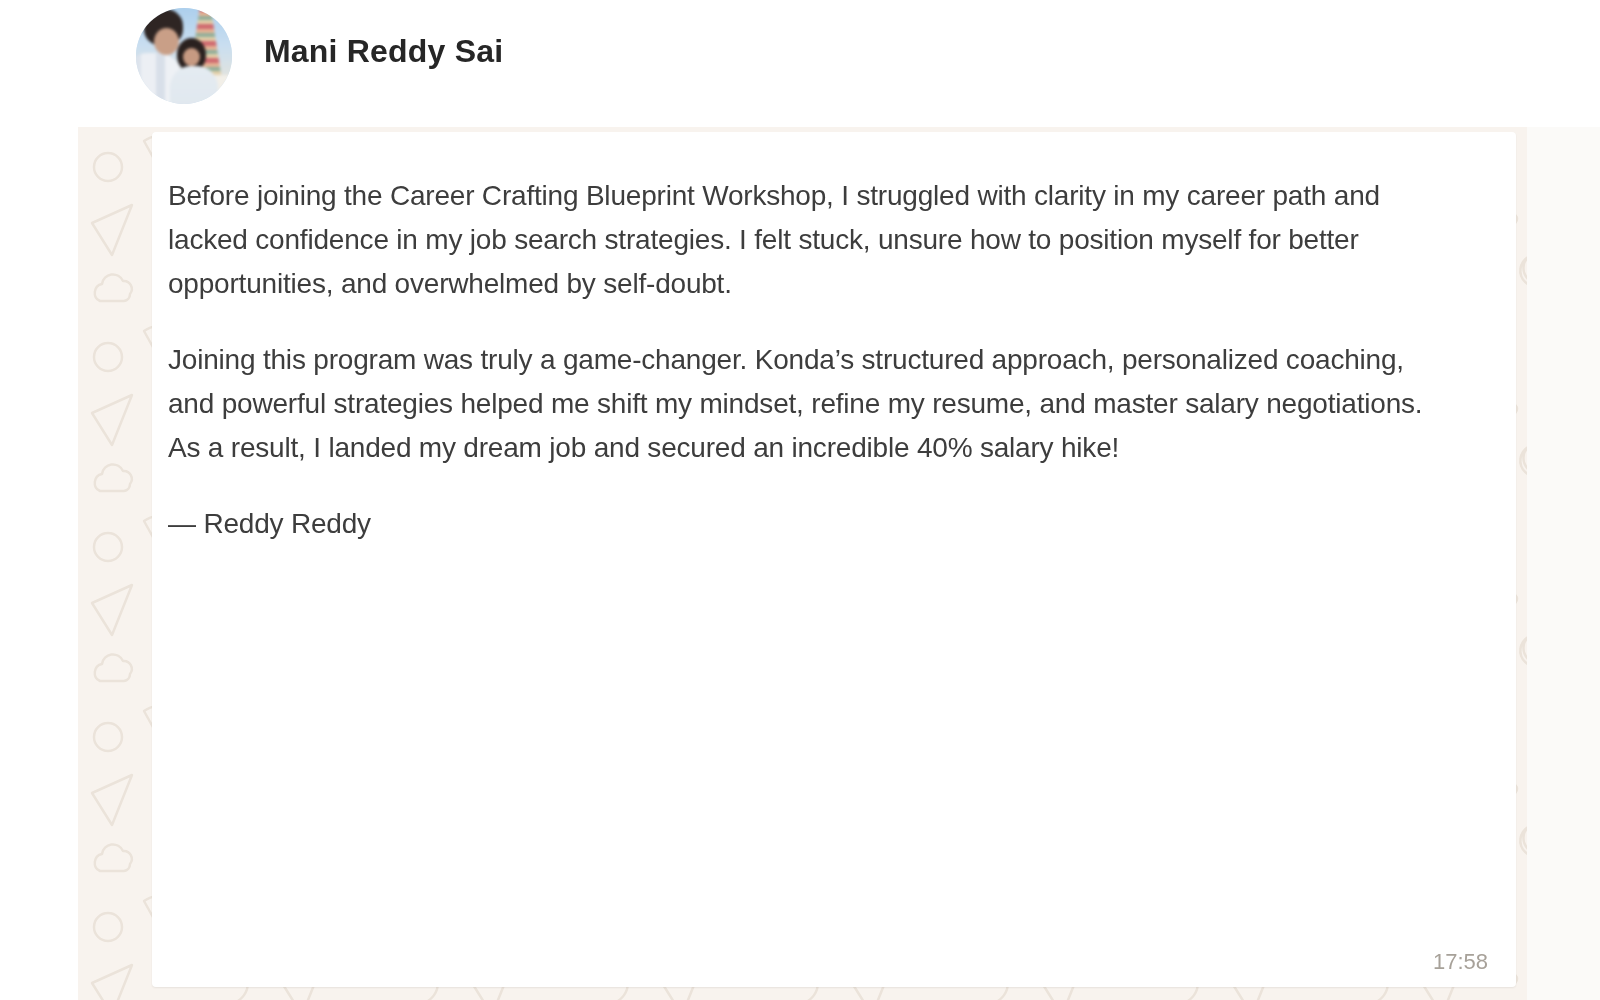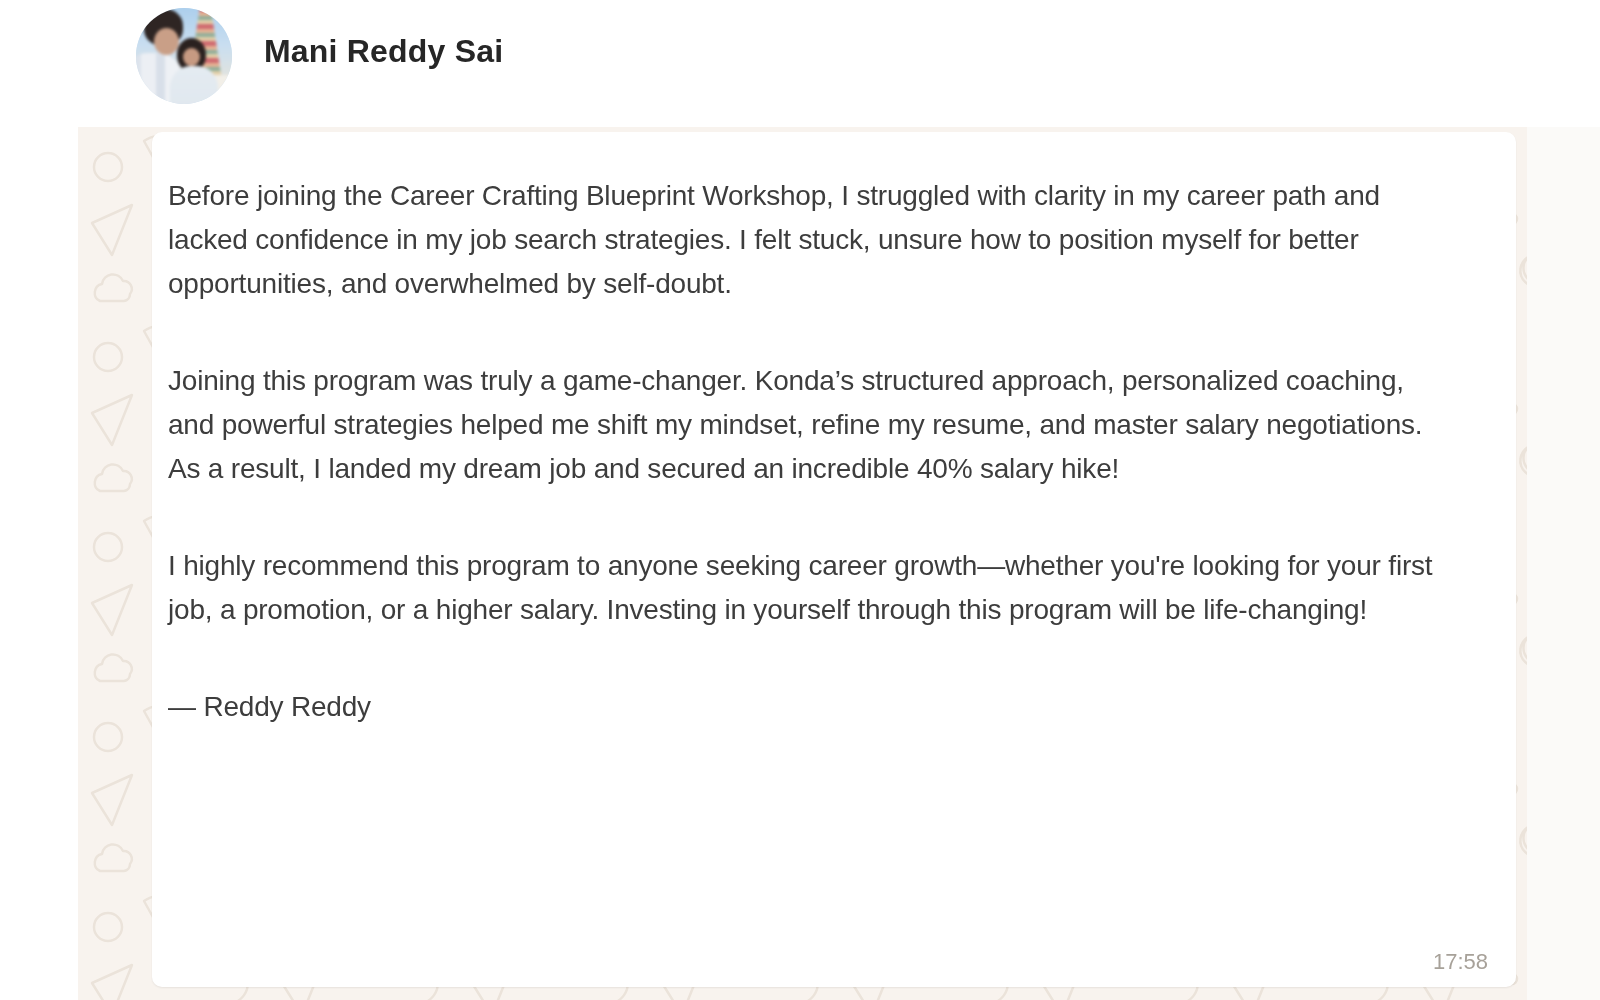--- a/index.html
+++ b/index.html
@@ -58,31 +58,31 @@
     width: 73px; height: 873px;
     background: #fbfaf8;
   }
 
   
   .bubble {
     position: absolute; left: 152px; top: 132px;
     width: 1364px; min-height: 855px;
     box-sizing: border-box;
     background: #ffffff;
-    border-radius: 10px;
+    border-radius: 4px;
     box-shadow: 0 1px 2px rgba(0,0,0,0.07);
     padding: 42px 72px 26px 16px;
     cursor: pointer;
   }
   .bubble p {
     margin: 0;
     font-size: 28px; line-height: 44px;
     color: #3d3d3d; letter-spacing: -0.2px;
   }
-  .bubble p + p { margin-top: 53px; }
+  .bubble p + p { margin-top: 32px; }
   .timestamp {
     position: absolute; right: 28px; bottom: 12px;
     font-size: 22px; color: #a7a199;
   }
 </style>
 </head>
 <body>
 
 <div class="screen">
 
@@ -122,18 +122,17 @@
         <div class="av-woman-face"></div>
         <div class="av-woman-top"></div>
       </div>
     </div>
     <div class="sender-name">Mani Reddy Sai</div>
   </div>
 
   <div class="bubble">
     <p>Before joining the Career Crafting Blueprint Workshop, I struggled with clarity in my career path and lacked confidence in my job search strategies. I felt stuck, unsure how to position myself for better opportunities, and overwhelmed by self-doubt.</p>
     <p>Joining this program was truly a game-changer. Konda’s structured approach, personalized coaching, and powerful strategies helped me shift my mindset, refine my resume, and master salary negotiations. As a result, I landed my dream job and secured an incredible 40% salary hike!</p>
-    <p>I highly recommend this program to anyone seeking career growth—whether you're looking for your first job, a promotion, or a higher salary. Investing in yourself through this program will be life-changing!</p>
     <p>— Reddy Reddy</p>
     <span class="timestamp">17:58</span>
   </div>
 
 </div>
 
 </body></html>

